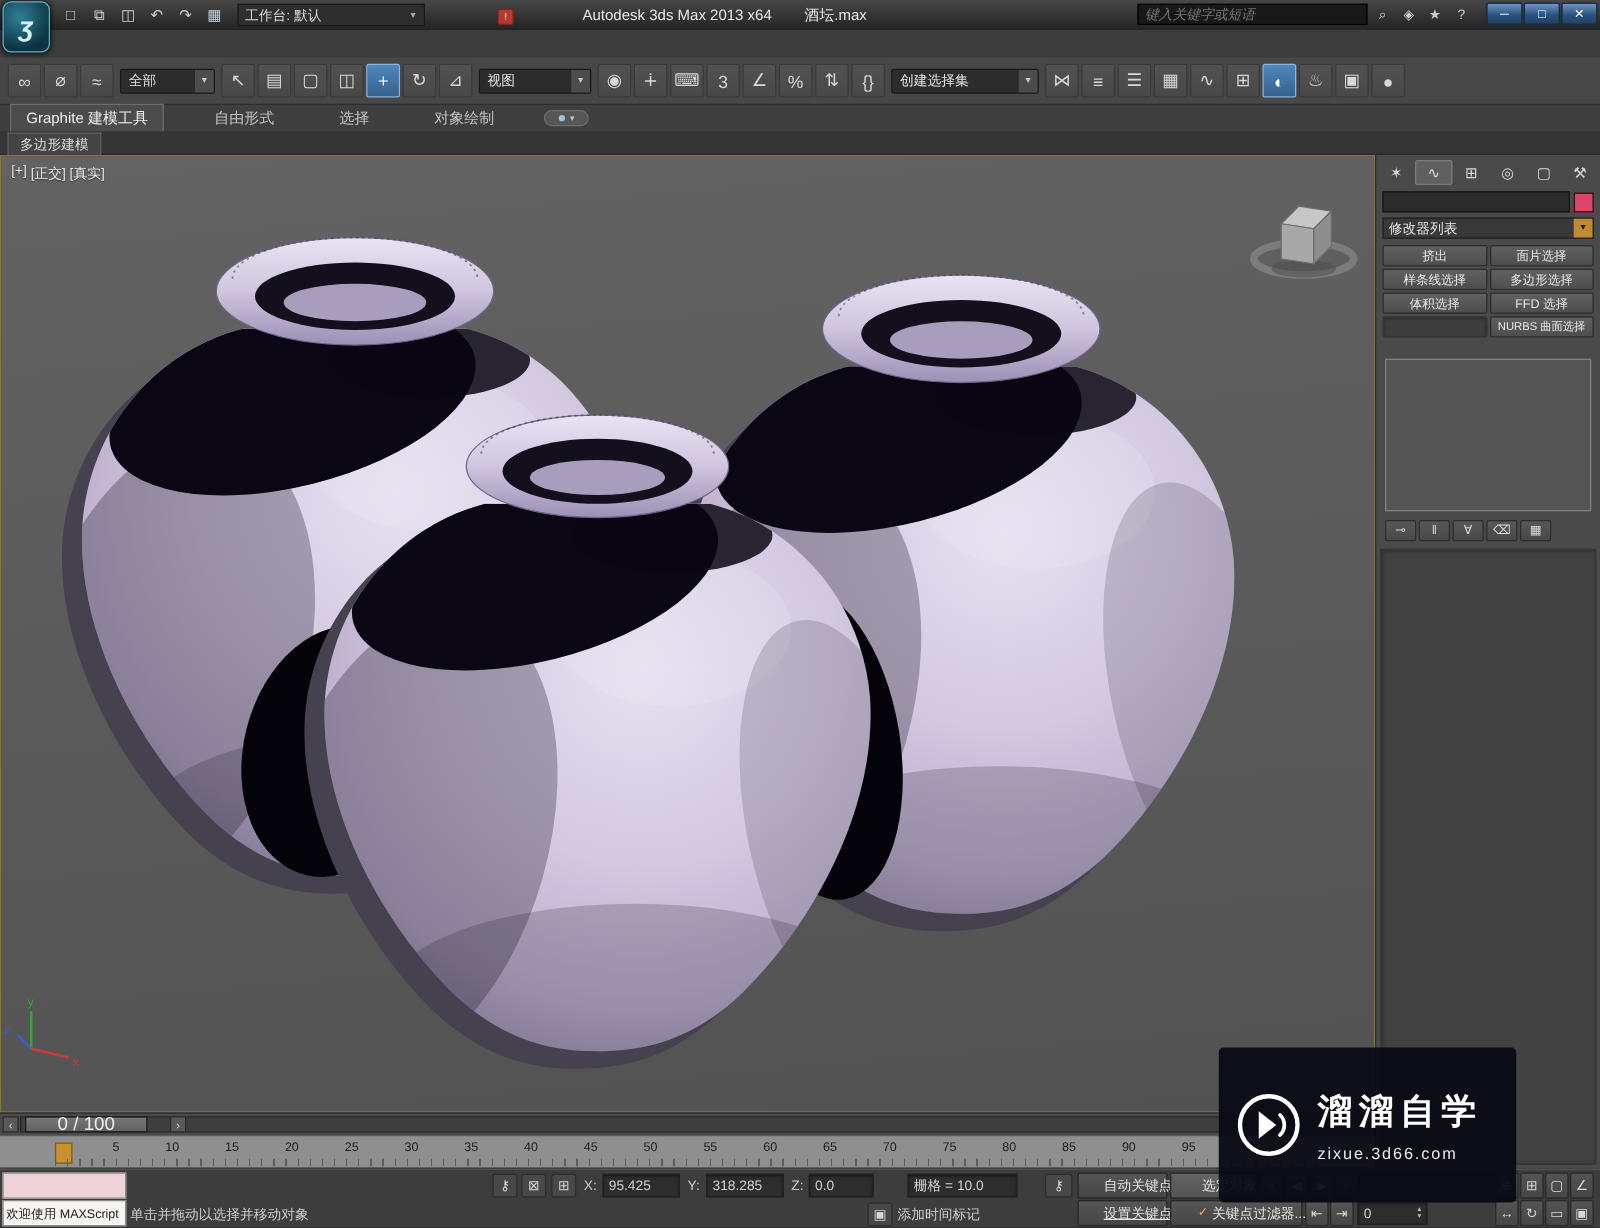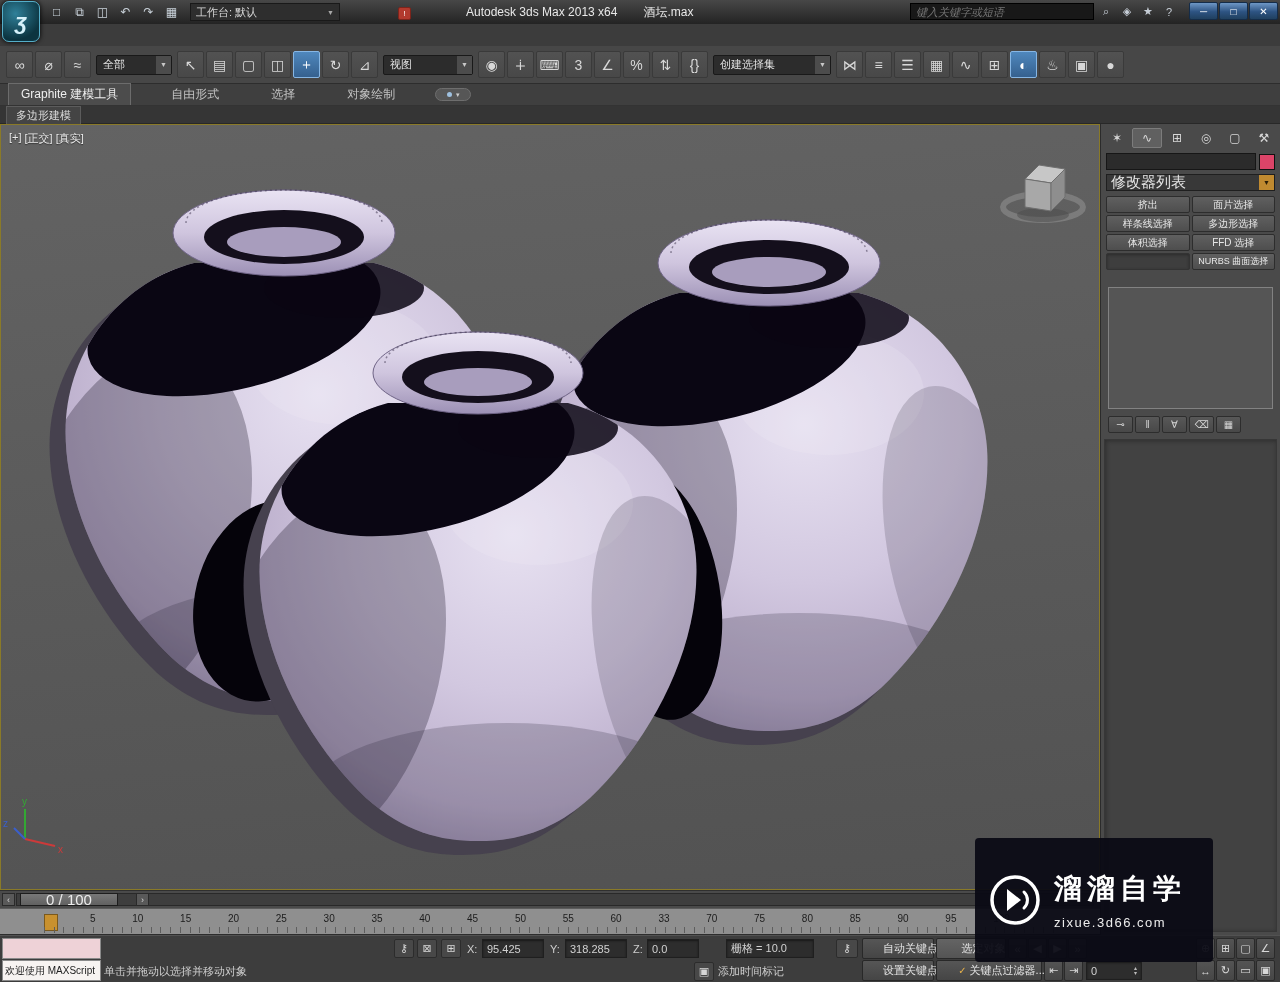--- a/index.html
+++ b/index.html
@@ -81,21 +81,21 @@
   
   .cmdpanel{position:absolute;left:1100px;top:124px;width:180px;height:811px;background:#4a4a4a;border-left:1px solid #2b2b2b;
             display:flex;flex-direction:column;}
   .cp-tabs{display:flex;height:26px;align-items:center;padding:3px 2px 1px;gap:1px;}
   .cp-tab{flex:1;height:20px;display:flex;align-items:center;justify-content:center;color:#d8d8d8;font-size:12px;border-radius:2px;}
   .cp-tab.active{background:#606060;border:1px solid #7c7c7c;}
   .cp-name-row{display:flex;align-items:center;gap:3px;padding:3px 5px 2px;}
   .cp-name-input{flex:1;height:17px;background:#2b2b2b;border:1px solid #161616;outline:none;color:#ddd;font-size:11px;padding:0 3px;}
   .cp-swatch{width:16px;height:16px;background:#dc4468;border:1px solid #111;flex:none;}
   .cp-modlist{display:flex;align-items:center;height:17px;margin:2px 5px;background:#383838;border:1px solid #1f1f1f;}
-  .cp-modlist .lbl{flex:1;font-size:15px;color:#e4e4e4;padding-left:4px;white-space:nowrap;font-family:Liberation Mono, monospace;}
+  .cp-modlist .lbl{flex:1;font-size:11px;color:#e4e4e4;padding-left:4px;white-space:nowrap;font-family:Liberation Mono, monospace;}
   .cp-modlist .dd{width:15px;height:100%;background:#c08a30;color:#2c1e06;font-size:7px;display:flex;align-items:center;justify-content:center;}
   .cp-grid{display:grid;grid-template-columns:1fr 1fr;gap:2px;padding:3px 5px;}
   .mod-btn{height:17px;background:linear-gradient(#606060,#4e4e4e);border:1px solid #2d2d2d;border-radius:2px;color:#e8e8e8;
            font-size:10px;display:flex;align-items:center;justify-content:center;white-space:nowrap;overflow:hidden;}
   .mod-btn.empty{background:#3e3e3e;box-shadow:inset 0 1px 3px #2a2a2a;border-color:#333;}
   .cp-grid [data-name="modifier-nurbs-surface-select"]{font-size:9px;}
   .cp-stack{margin:14px 7px 4px;height:122px;background:#555;border:1px solid #828282;}
   .cp-stack-icons{display:flex;gap:2px;padding:3px 7px 2px;}
   .st-icon{width:25px;height:17px;background:linear-gradient(#585858,#484848);border:1px solid #2d2d2d;border-radius:2px;
            color:#d8d8d8;font-size:10px;display:flex;align-items:center;justify-content:center;}
@@ -130,21 +130,21 @@
   .statusbar [data-name="z-label"]{left:633px;top:3px;}
   .statusbar [data-name="z-field"]{left:647px;top:3px;width:52px;}
   .statusbar [data-name="grid-size-field"]{left:726px;top:3px;width:88px;}
   .statusbar [data-name="set-key-mode-button"]{left:836px;top:3px;width:22px;}
   .statusbar [data-name="auto-key-button"]{left:862px;top:2px;width:72px;}
   .statusbar [data-name="key-filter-scope-dropdown"]{left:936px;top:2px;width:70px;}
   .statusbar [data-name="playback-controls"]{left:1008px;top:2px;display:flex;gap:1px;}
   .statusbar [data-name="prompt-line"]{left:104px;top:26px;}
   .statusbar [data-name="time-tag-icon-button"]{left:694px;top:26px;}
   .statusbar [data-name="time-tag-label"]{left:718px;top:26px;}
-  .statusbar [data-name="set-key-button"]{left:862px;top:24px;width:72px;}
+  .statusbar [data-name="set-key-button"]{left:862px;top:24px;width:72px;text-decoration:underline;}
   .statusbar [data-name="key-filters-button"]{left:936px;top:24px;width:106px;}
   .statusbar [data-name="key-filters-button"] .chk{color:#e8b24a;font-size:10px;}
   .statusbar [data-name="key-step-controls"]{left:1044px;top:24px;display:flex;gap:1px;}
   .statusbar [data-name="frame-number-field"]{left:1086px;top:25px;width:56px;justify-content:space-between;}
   .frame-field .spin{display:flex;flex-direction:column;line-height:5px;font-size:6px;color:#bbb;font-style:normal;}
   .frame-field .spin i{font-style:normal;}
   .statusbar [data-name="viewport-nav-cluster"]{left:1196px;top:2px;width:82px;display:flex;flex-wrap:wrap;gap:1px;}
 
   
   .watermark{position:absolute;left:975px;top:838px;width:238px;height:124px;background:rgba(10,10,20,0.94);
@@ -375,21 +375,21 @@
         <div class="ruler-num" data-name="ruler-number-2">15</div>
         <div class="ruler-num" data-name="ruler-number-3">20</div>
         <div class="ruler-num" data-name="ruler-number-4">25</div>
         <div class="ruler-num" data-name="ruler-number-5">30</div>
         <div class="ruler-num" data-name="ruler-number-6">35</div>
         <div class="ruler-num" data-name="ruler-number-7">40</div>
         <div class="ruler-num" data-name="ruler-number-8">45</div>
         <div class="ruler-num" data-name="ruler-number-9">50</div>
         <div class="ruler-num" data-name="ruler-number-10">55</div>
         <div class="ruler-num" data-name="ruler-number-11">60</div>
-        <div class="ruler-num" data-name="ruler-number-12">33</div>
+        <div class="ruler-num" data-name="ruler-number-12">65</div>
         <div class="ruler-num" data-name="ruler-number-13">70</div>
         <div class="ruler-num" data-name="ruler-number-14">75</div>
         <div class="ruler-num" data-name="ruler-number-15">80</div>
         <div class="ruler-num" data-name="ruler-number-16">85</div>
         <div class="ruler-num" data-name="ruler-number-17">90</div>
         <div class="ruler-num" data-name="ruler-number-18">95</div>
         <div class="ruler-num" data-name="ruler-number-19">100</div>
       </div>
     <div class="ruler-ticks" data-name="ruler-ticks"></div>
   </div>

